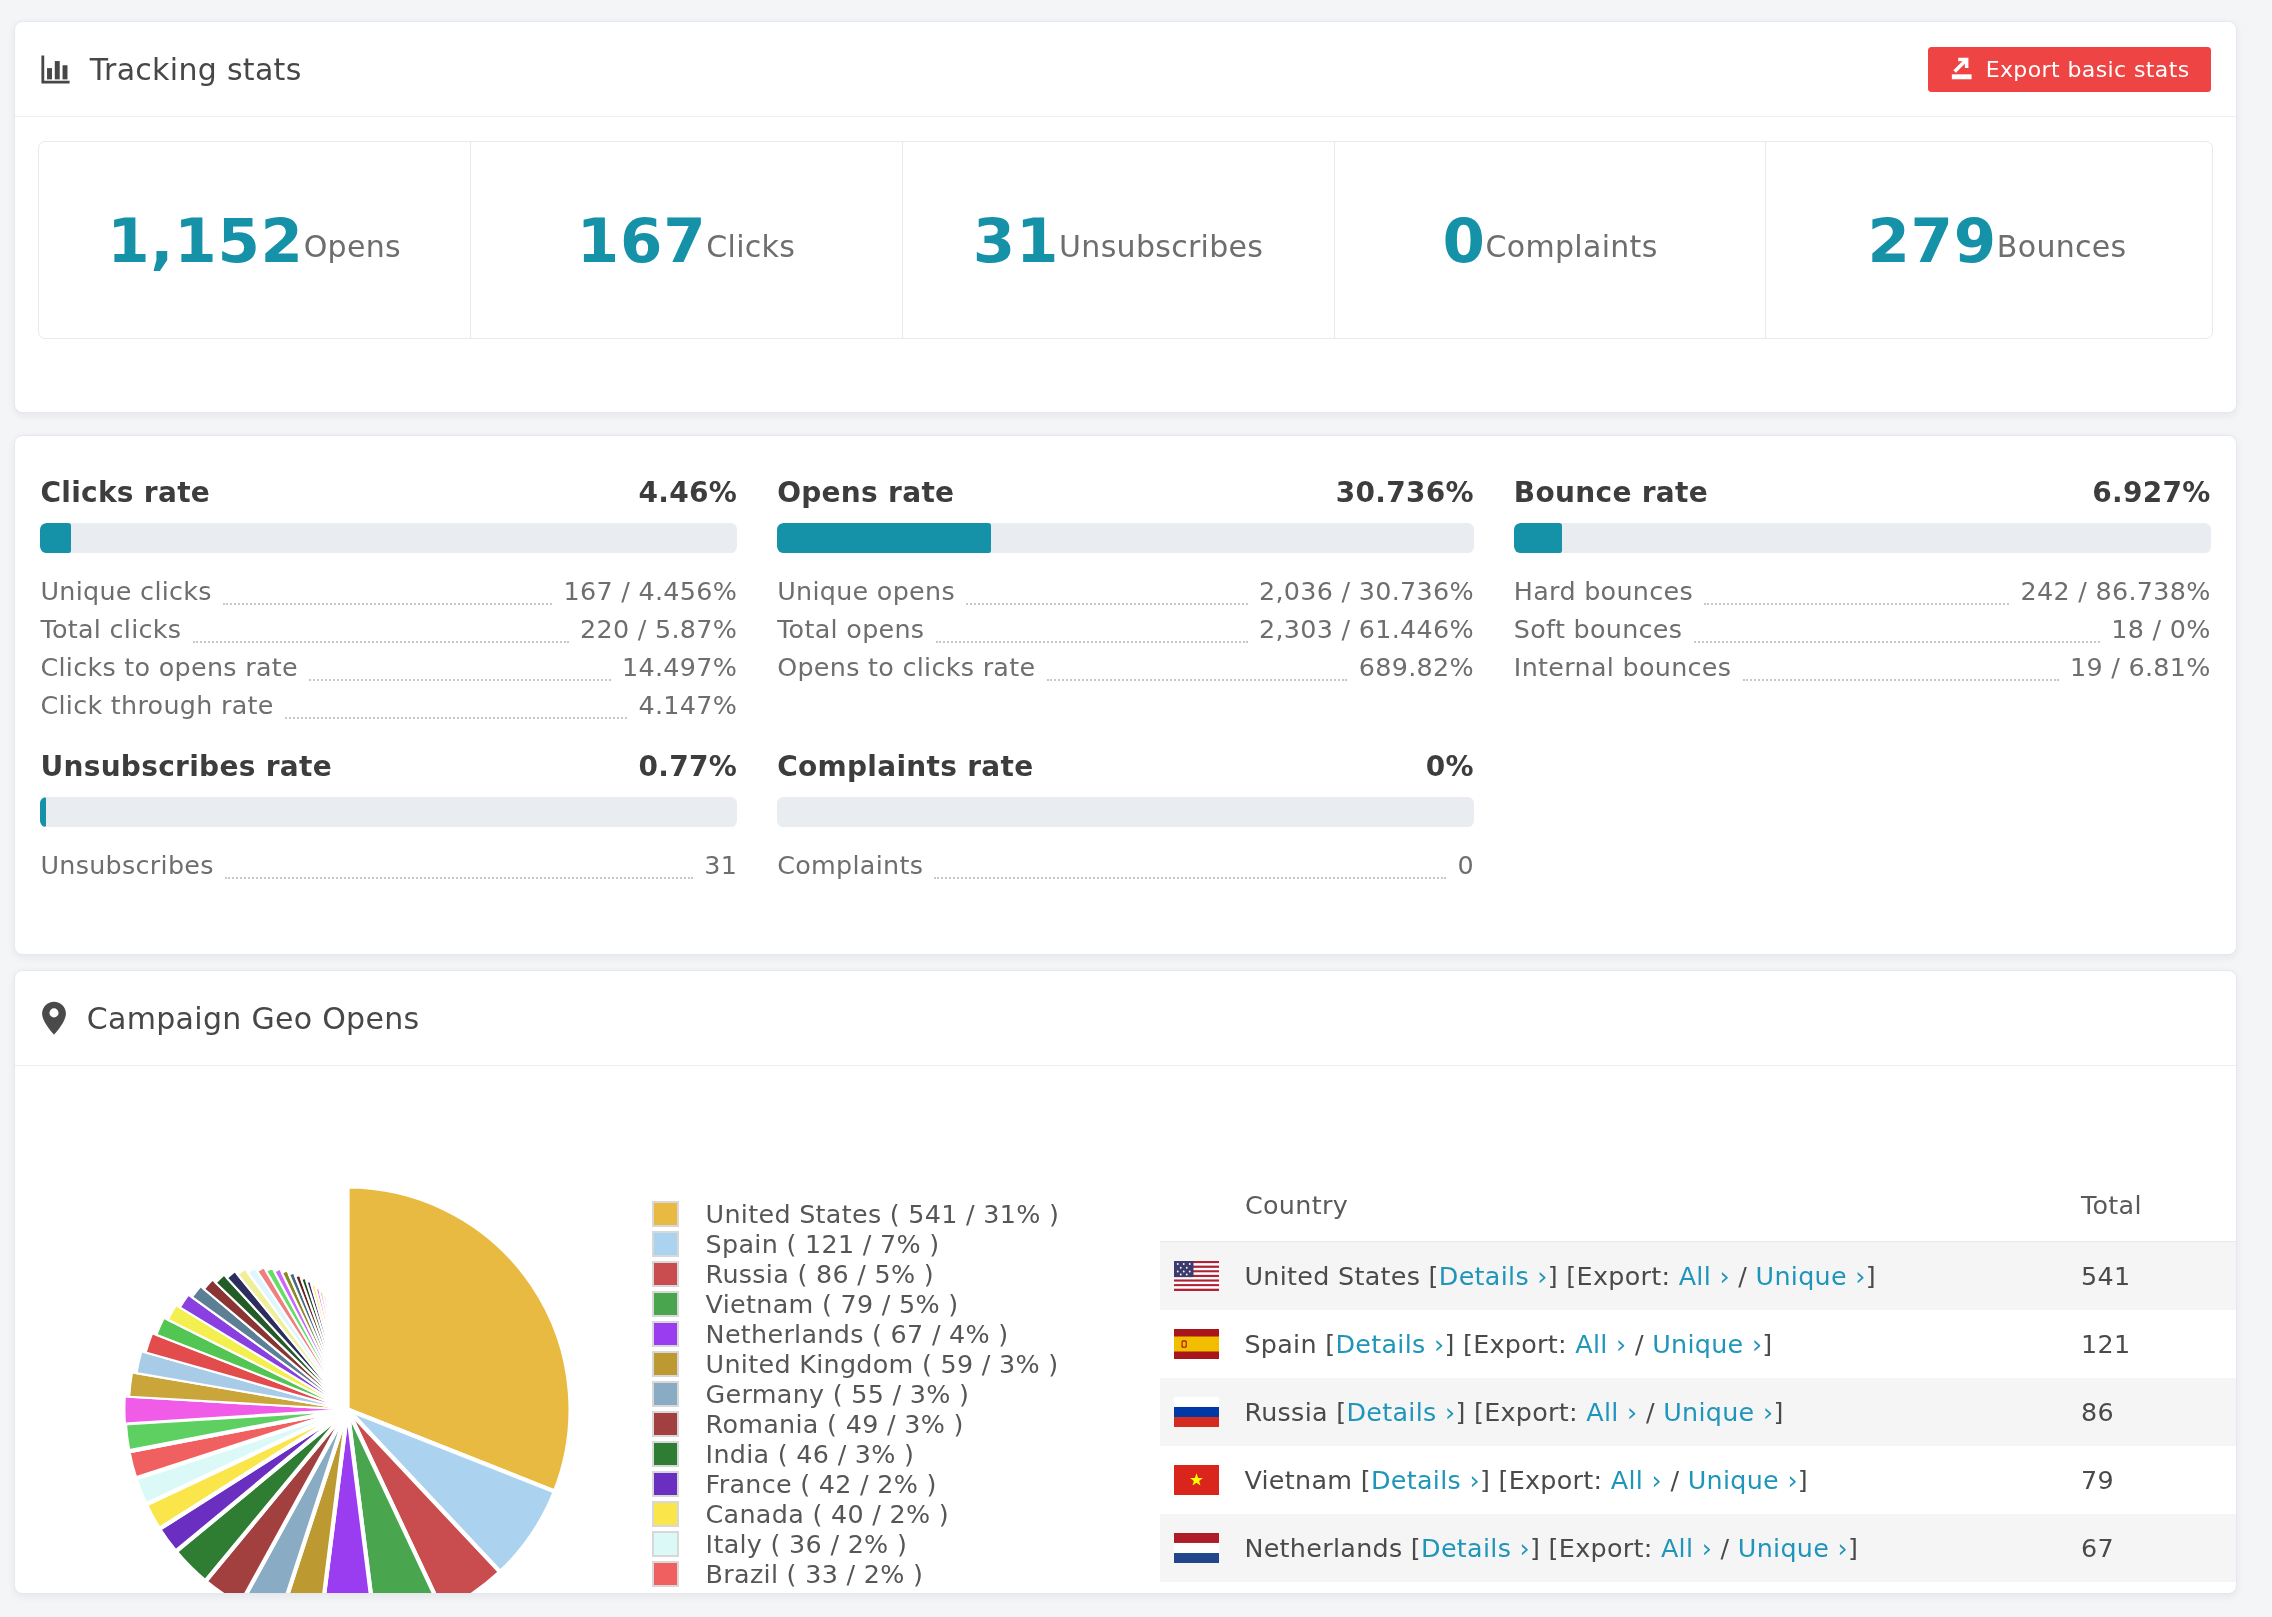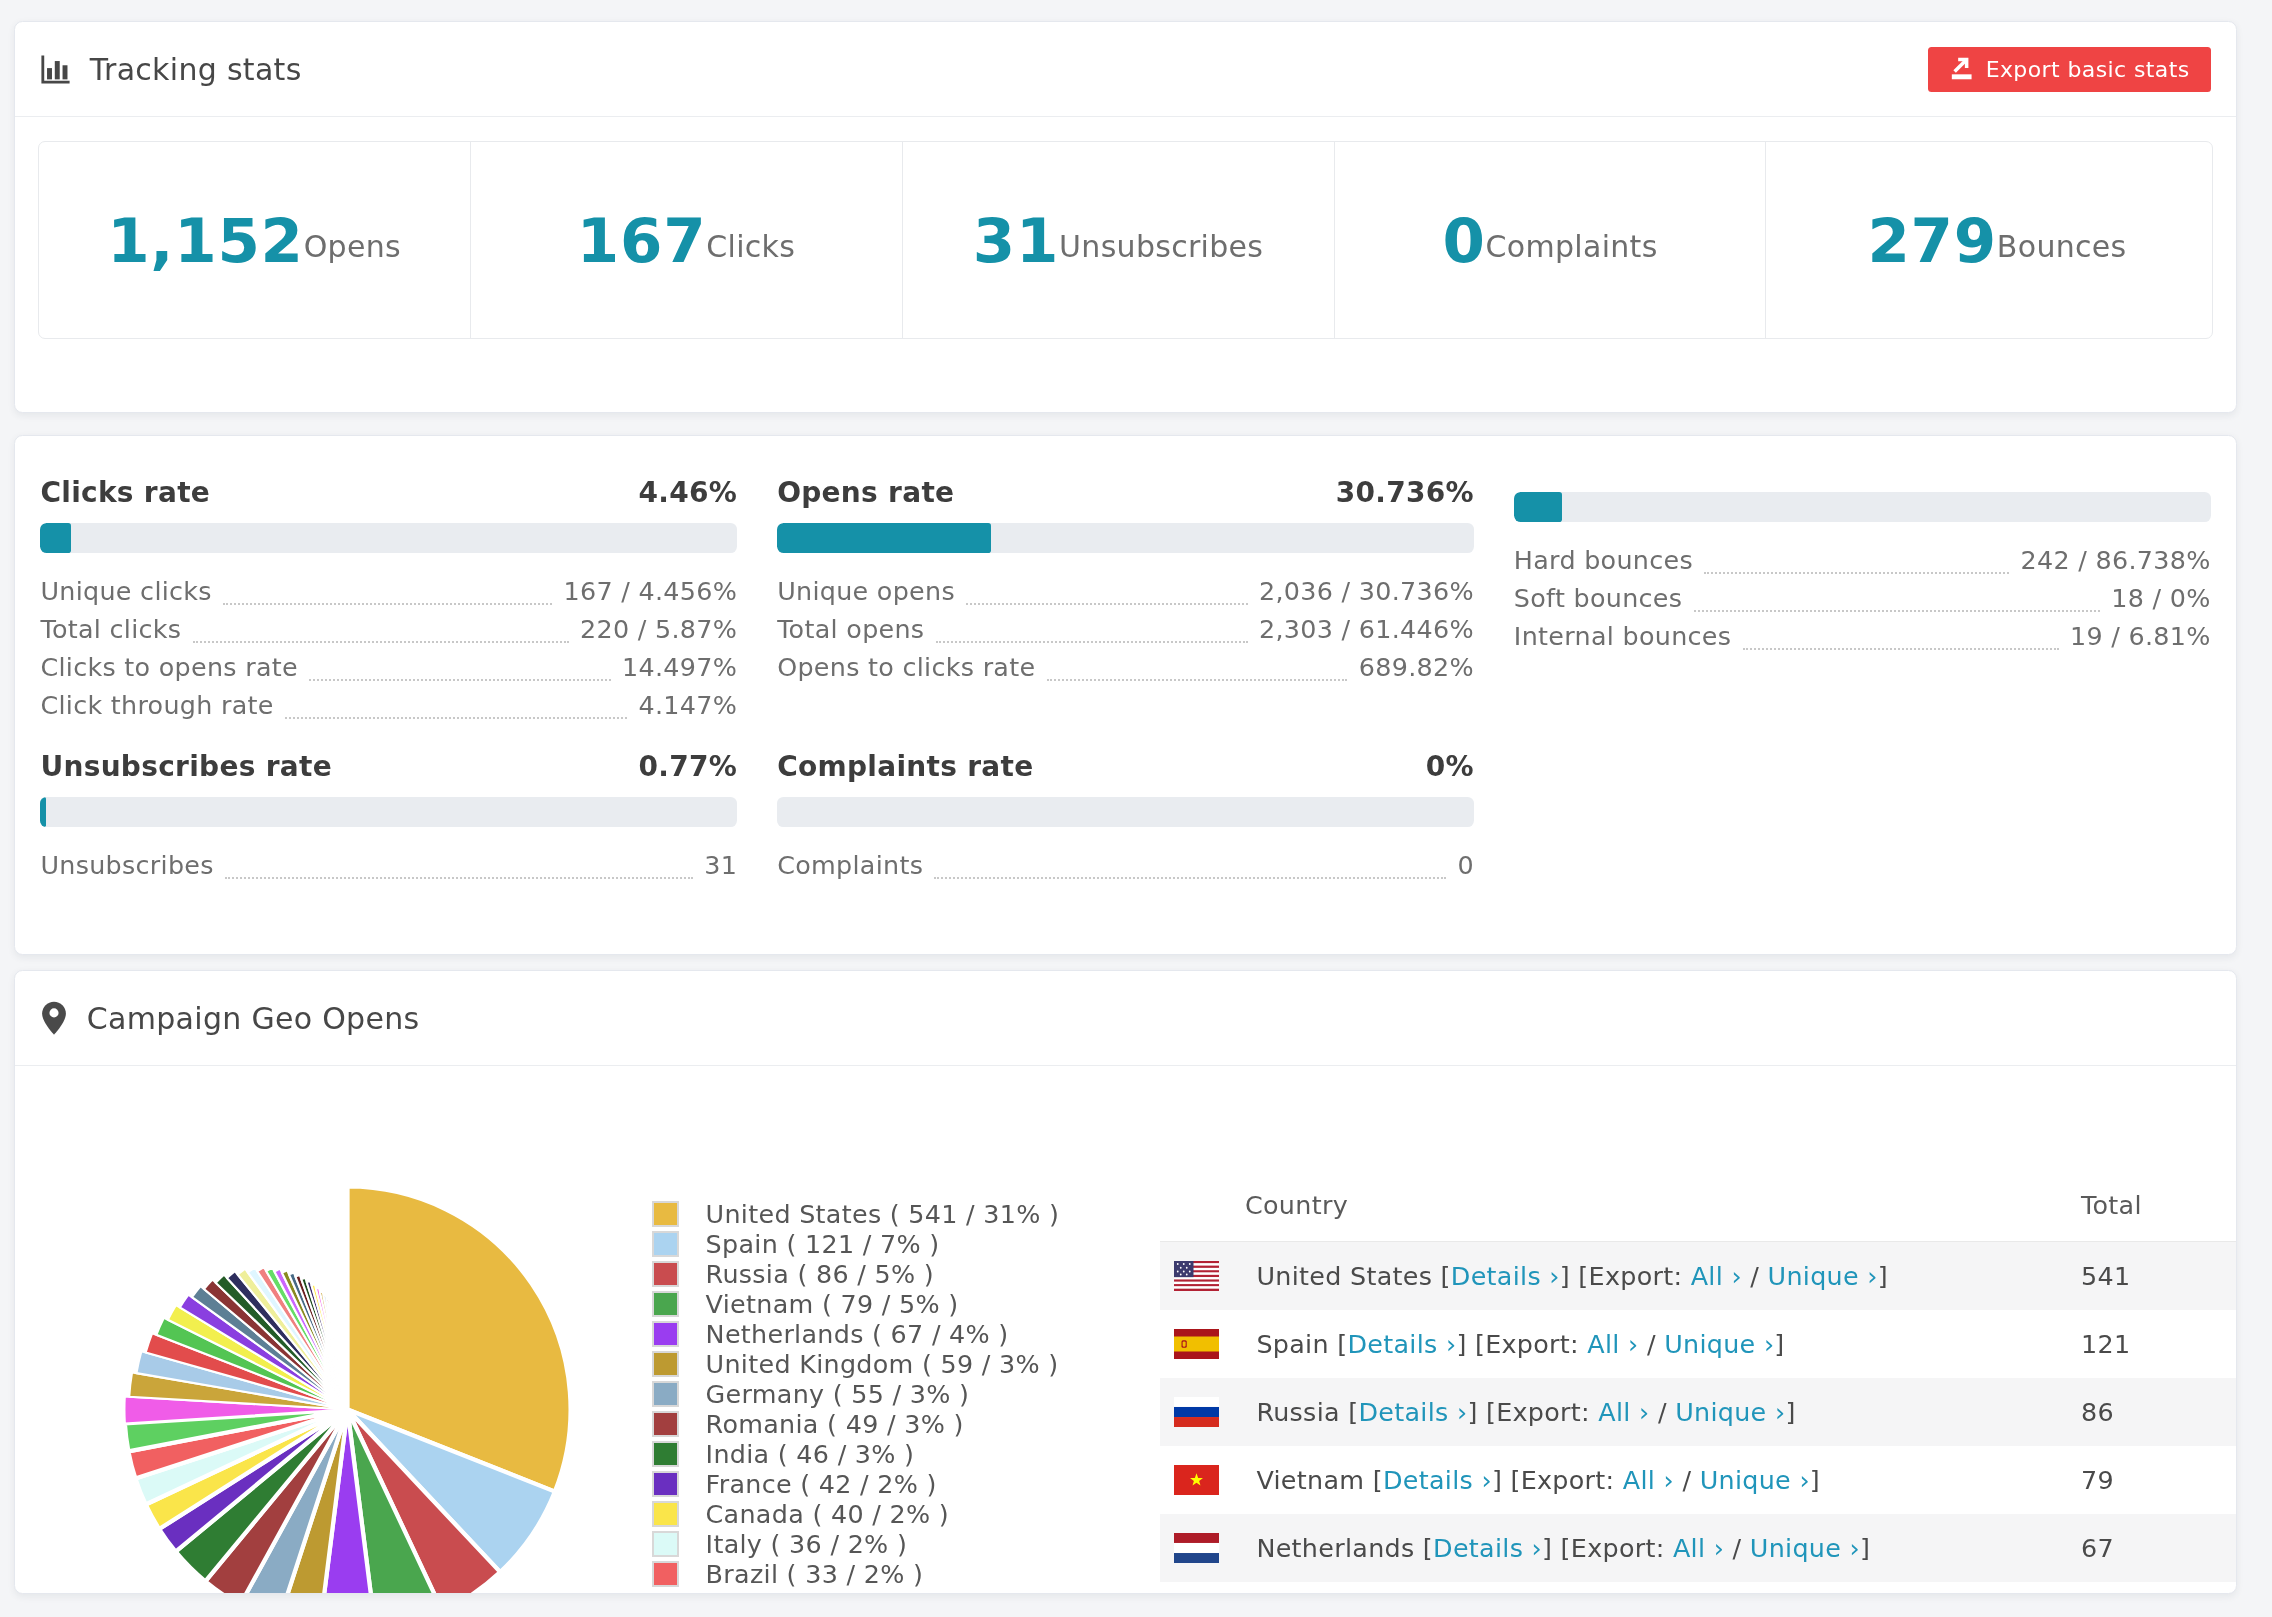--- a/index.html
+++ b/index.html
@@ -69,21 +69,21 @@
   .gt-header{display:flex;align-items:flex-end;height:176px;padding-bottom:21px;
     box-sizing:border-box;border-bottom:1.4px solid #e9e9e9;font-size:25.4px;color:#5a5a5a;}
   .gt-header .c-country{padding-left:85px;flex:1;}
   .gt-header .c-total{width:157px;}
   .gt-row{display:flex;align-items:center;height:68px;font-size:25.4px;color:#4a4a4a;}
   .gt-row:nth-child(odd){background:#f5f5f6;}
   .gt-row .c-country{flex:1;display:flex;align-items:center;padding-left:14px;}
   .gt-row .c-total{width:157px;}
   .flag{width:45px;height:30px;margin-right:25.4px;flex:0 0 auto;display:flex;}
   .flag svg{width:100%;height:100%;display:block;}
-  .country-text{white-space:nowrap;margin-left:12px;}
+  .country-text{white-space:nowrap;}
   .lnk{color:#2095ba;text-decoration:none;cursor:pointer;}
   .chev{color:#2095ba;}
   .plain{color:#4a4a4a;}
 </style>
 </head>
 <body>
 
 <div class="card" id="card-tracking">
   <div class="card-header">
     <span class="hdr-icon">
@@ -183,20 +183,24 @@
             <span class="val">2,303 / 61.446%</span>
           </div>
           <div class="rate-row">
             <span>Opens to clicks rate</span>
             <span class="leader"></span>
             <span class="val">689.82%</span>
           </div>
         </div>
       </div>
       <div class="rate-panel">
+        <div class="rate-head">
+          <span>Bounce rate</span>
+          <span>6.927%</span>
+        </div>
         <div class="bar-track">
           <div class="bar-fill" style="width: 6.927%;"></div>
         </div>
         <div class="rate-rows">
           <div class="rate-row">
             <span>Hard bounces</span>
             <span class="leader"></span>
             <span class="val">242 / 86.738%</span>
           </div>
           <div class="rate-row">

